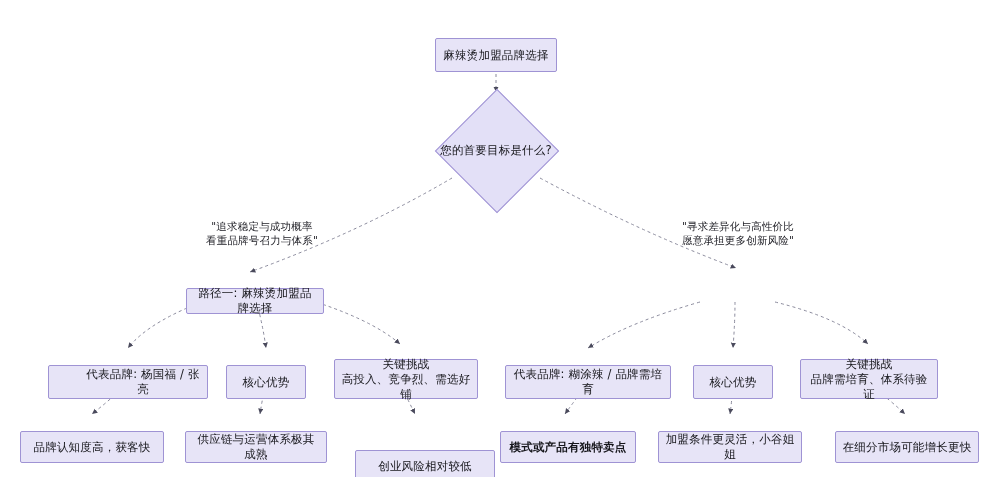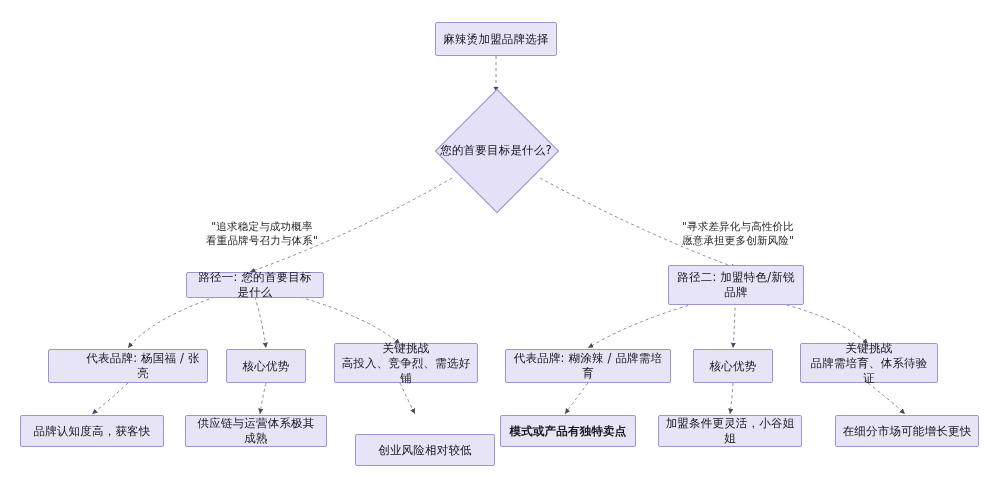--- a/index.html
+++ b/index.html
@@ -31,20 +31,21 @@
     border-radius: 2px;
     color: #16161b;
     font-size: 11.5px;
     line-height: 15px;
     display: flex;
     align-items: center;
     justify-content: center;
     text-align: center;
     padding: 2px 6px;
     letter-spacing: 0.2px;
+    margin-top: 16px;
   }
   .node .txt { display: block; }
   .node .sub { display: block; }
   .diamond-wrap {
     position: absolute;
     display: flex;
     align-items: center;
     justify-content: center;
   }
   .diamond-shape {
@@ -128,26 +129,23 @@
   <div class="edge-label" style="left:200px; top:219px; width:124px;">
     <span>"追求稳定与成功概率</span><br>
     <span>看重品牌号召力与体系"</span>
   </div>
   <div class="edge-label" style="left:671px; top:219px; width:134px;">
     <span>"寻求差异化与高性价比</span><br>
     <span>愿意承担更多创新风险"</span>
   </div>
 
   <div class="node" style="left:186px; top:272px; width:138px; height:26px;">
-    <span class="txt">路径一: 您的首要目标是什么</span>
+    <span class="txt">路径一: 麻辣烫加盟品牌选择</span>
   </div>
 
-  <div class="node" style="left:668px; top:265px; width:136px; height:40px;">
-    <span class="txt">路径二: 加盟特色/新锐品牌</span>
-  </div>
 
   <div class="node" style="left:48px; top:349px; width:160px; height:34px;padding-left:36px;">
     <span class="txt">代表品牌: 杨国福 / 张亮</span>
   </div>
 
   <div class="node" style="left:226px; top:349px; width:80px; height:34px;">
     <span class="txt">核心优势</span>
   </div>
 
   <div class="node" style="left:334px; top:343px; width:144px; height:40px; flex-direction:column;">

